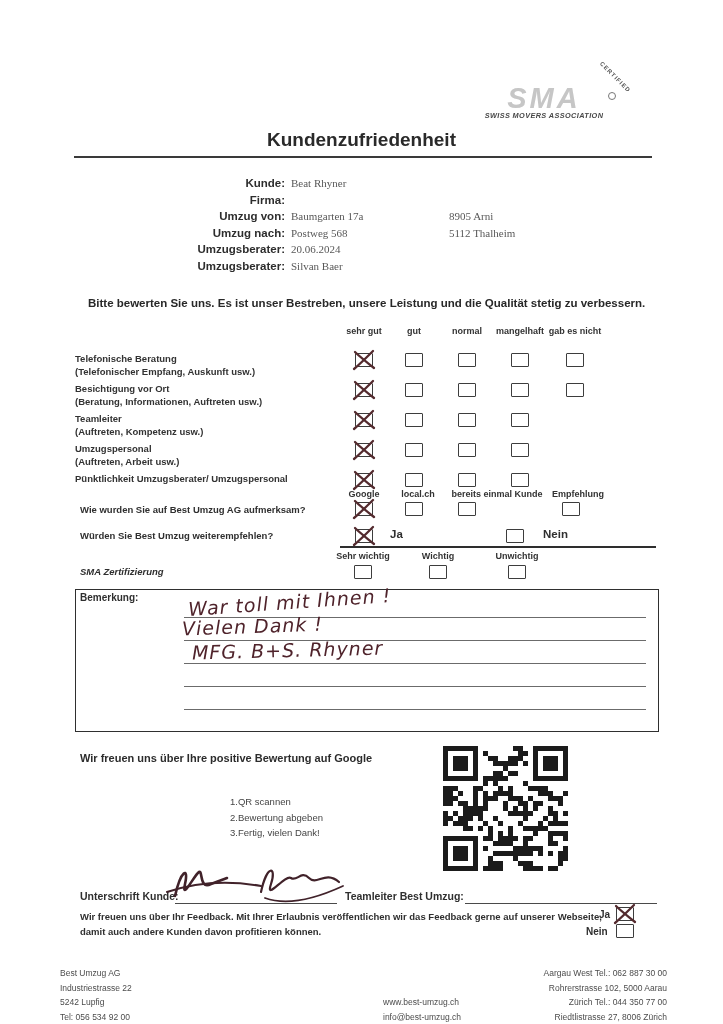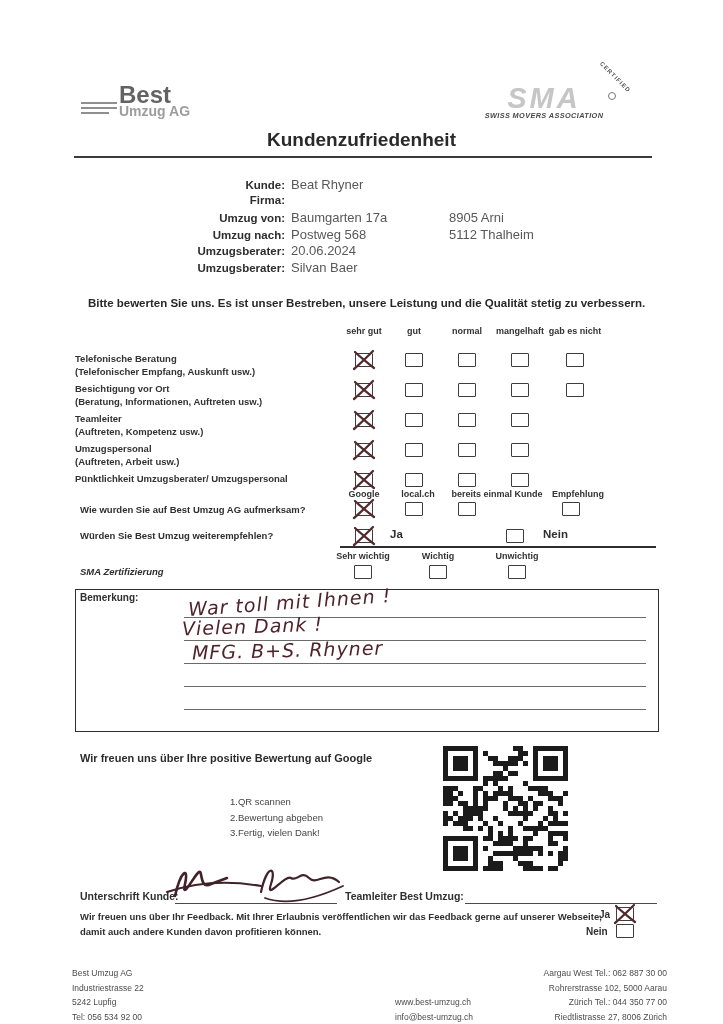--- a/index.html
+++ b/index.html
@@ -24,21 +24,21 @@
   .sma-circle{position:absolute;right:-6px;top:6px;width:6px;height:6px;border:1.4px solid #777;border-radius:50%;}
 
   .title{position:absolute;top:129px;left:0;width:100%;text-align:center;
          font-size:19px;font-weight:bold;color:#2a2a2a;margin:0;}
   .title-rule{position:absolute;top:156px;left:74px;width:578px;height:2px;background:#3a3a3a;}
 
   
   #info{position:absolute;top:177px;left:75px;}
   .info-row{display:grid;grid-template-columns:210px 152px auto;column-gap:6px;height:16.6px;align-items:baseline;}
   .info-label{text-align:right;font-weight:bold;font-size:11.5px;color:#2d2d2d;}
-  .info-value,.info-value2{font-size:13px;color:#585858;}
+  .info-value,.info-value2{font-size:11px;color:#585858;font-family:Liberation Serif, serif;}
 
   #intro{position:absolute;top:297px;left:88px;font-size:11.5px;font-weight:bold;color:#282828;}
 
   
   #ratings{position:absolute;top:326px;left:75px;display:grid;
            grid-template-columns:263px 52px 48px 58px 48px 62px;}
   .rt-head{font-size:9px;font-weight:600;text-align:center;color:#333;height:26px;}
   .rt-labelcell{height:29px;}
   .rt-main{font-size:9.5px;font-weight:600;color:#323232;line-height:13px;}
   .rt-sub{font-size:9.5px;font-weight:600;color:#323232;line-height:13px;}
@@ -94,36 +94,27 @@
   .con-ja{position:absolute;left:524px;top:3px;font-size:10px;font-weight:bold;}
   .con-nein{position:absolute;left:511px;top:20px;font-size:10px;font-weight:bold;}
   .con-box1{position:absolute;left:541px;top:1px;}
   .con-box2{position:absolute;left:541px;top:18px;}
 
   
   #footer{position:absolute;top:962px;left:0;width:723px;font-size:8.5px;color:#4c4c4c;}
   .f-left{position:absolute;left:60px;top:4px;line-height:14.6px;}
   .f-center{position:absolute;left:383px;top:33px;line-height:14.6px;}
   .f-right{position:absolute;right:56px;top:4px;text-align:right;line-height:14.6px;}
-  .f-line{white-space:nowrap;margin-left:12px;}
+  .f-line{white-space:nowrap;}
 </style>
 </head>
 <body>
 
 <div class="page">
 
-  <div class="best-logo">
-    <div class="best-lines">
-        <div></div>
-        <div></div>
-        <div></div>
-      </div>
-    <div class="best-name">Best</div>
-    <div class="best-sub">Umzug AG</div>
-  </div>
 
   <div class="sma-logo">
     <div class="sma-name">SMA</div>
     <div class="sma-sub">SWISS MOVERS ASSOCIATION</div>
     <div class="sma-cert">CERTIFIED</div>
     <div class="sma-circle"></div>
   </div>
 
   <h1 class="title">Kundenzufriedenheit</h1>
   <div class="title-rule"></div>

